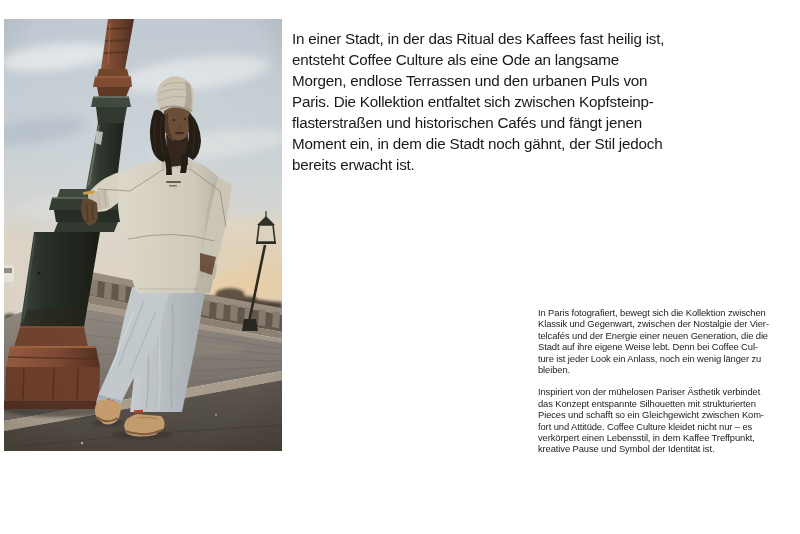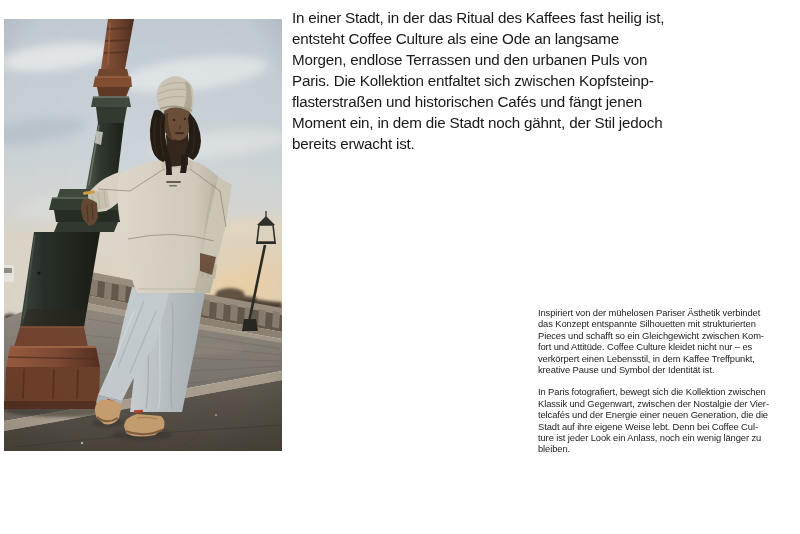--- a/index.html
+++ b/index.html
@@ -8,21 +8,21 @@
     background:#ffffff;
     font-family:"Liberation Sans", sans-serif;
     -webkit-font-smoothing:antialiased;
   }
   .photo{
     position:absolute;left:4px;top:19px;width:278px;height:432px;margin:0;
     overflow:hidden;
   }
   .photo svg{display:block;width:100%;height:100%;}
   .intro{
-    position:absolute;left:292px;top:7px;width:460px;margin:0;
+    position:absolute;left:292px;top:28px;width:460px;margin:0;
     font-size:15.2px;line-height:21px;letter-spacing:-0.2px;
     color:#191919;white-space:pre-line;
   }
   .details{
     position:absolute;left:538px;top:307px;width:262px;
     font-size:9.4px;line-height:11.4px;letter-spacing:-0.1px;
     color:#1c1c1c;
   }
   .details p{margin:0;white-space:pre-line;}
   .details p + p{margin-top:11px;}
@@ -312,27 +312,27 @@
 
   <p class="intro">In einer Stadt, in der das Ritual des Kaffees fast heilig ist,
 entsteht Coffee Culture als eine Ode an langsame
 Morgen, endlose Terrassen und den urbanen Puls von
 Paris. Die Kollektion entfaltet sich zwischen Kopfsteinp-
 flasterstraßen und historischen Cafés und fängt jenen
 Moment ein, in dem die Stadt noch gähnt, der Stil jedoch
 bereits erwacht ist.</p>
 
   <div class="details">
+    <p>In Paris fotografiert, bewegt sich die Kollektion zwischen
+Klassik und Gegenwart, zwischen der Nostalgie der Vier-
+telcafés und der Energie einer neuen Generation, die die
+Stadt auf ihre eigene Weise lebt. Denn bei Coffee Cul-
+ture ist jeder Look ein Anlass, noch ein wenig länger zu
+bleiben.</p>
     <p>Inspiriert von der mühelosen Pariser Ästhetik verbindet
 das Konzept entspannte Silhouetten mit strukturierten
 Pieces und schafft so ein Gleichgewicht zwischen Kom-
 fort und Attitüde. Coffee Culture kleidet nicht nur – es
 verkörpert einen Lebensstil, in dem Kaffee Treffpunkt,
 kreative Pause und Symbol der Identität ist.</p>
-    <p>In Paris fotografiert, bewegt sich die Kollektion zwischen
-Klassik und Gegenwart, zwischen der Nostalgie der Vier-
-telcafés und der Energie einer neuen Generation, die die
-Stadt auf ihre eigene Weise lebt. Denn bei Coffee Cul-
-ture ist jeder Look ein Anlass, noch ein wenig länger zu
-bleiben.</p>
   </div>
 
 </main>
 
 </body></html>

